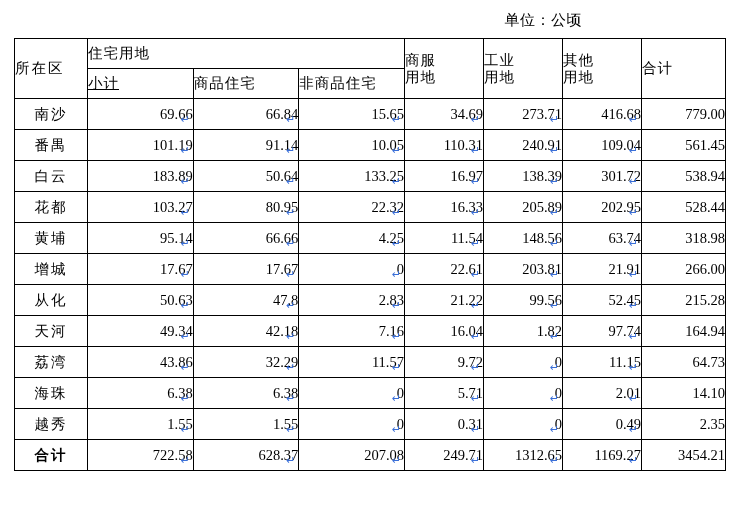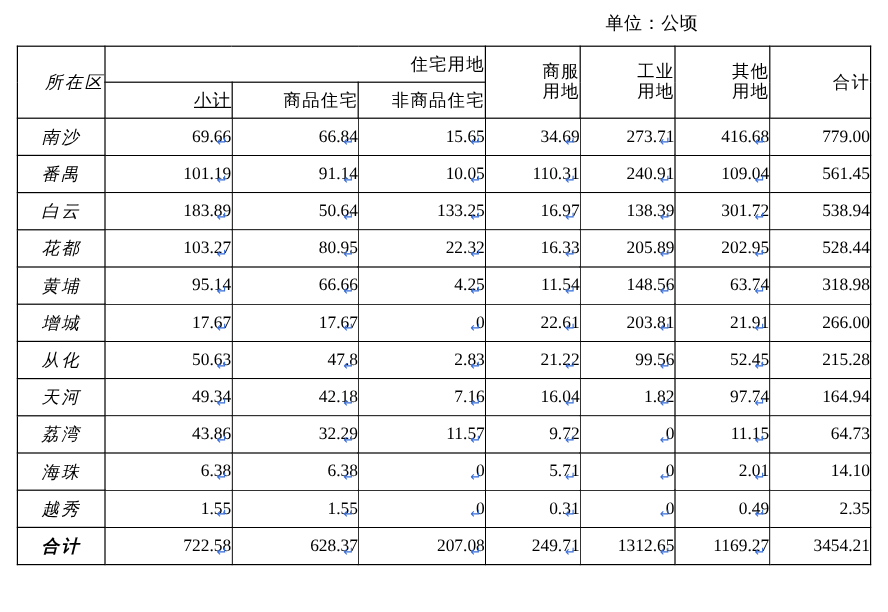--- a/index.html
+++ b/index.html
@@ -39,32 +39,31 @@
   table.data-table th {
     border: 1px solid #000000;
     font-size: 14.5px;
     font-weight: normal;
     padding: 0;
     height: 30px;
     vertical-align: middle;
     background: #ffffff;
   }
   table.data-table thead td {
-    text-align: right;
+    text-align: left;
     height: 29px;
   }
   .outer-left  { border-left-width: 2px; }
   .outer-right { border-right-width: 2px; }
   .outer-top   { border-top-width: 2px; }
   .outer-bottom{ border-bottom-width: 2px; }
 
   .region-cell {
     text-align: center;
     letter-spacing: 2px;
-    font-style: italic;
   }
   .num-cell {
     text-align: right;
     padding-right: 16px;
     position: relative;
     font-family: "Liberation Serif", serif;
     font-size: 15px;
   }
   .num-cell .mark {
     position: absolute;

